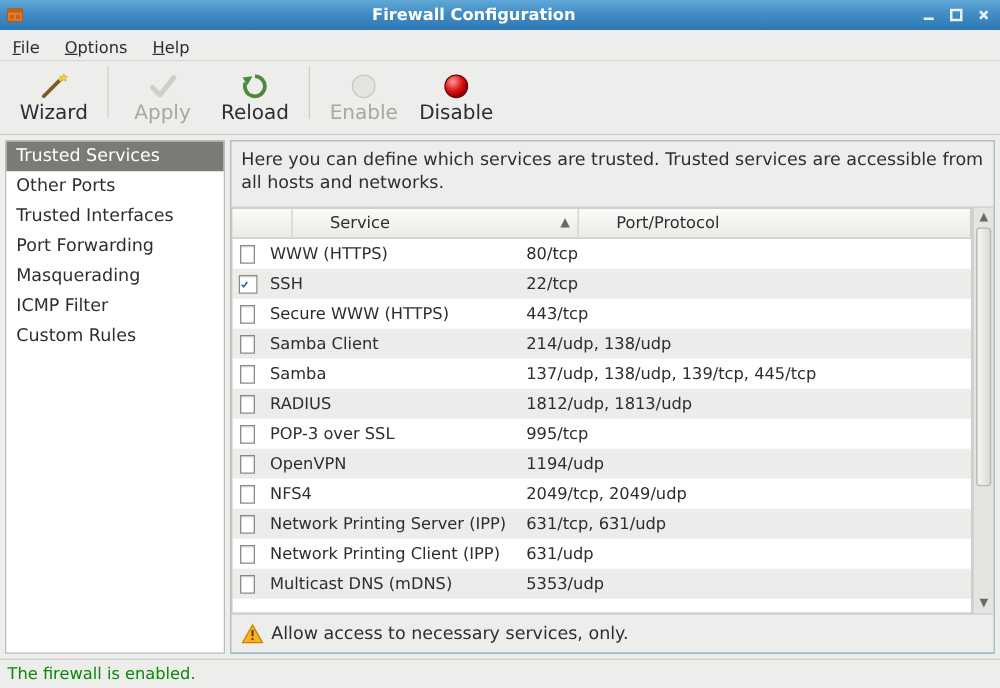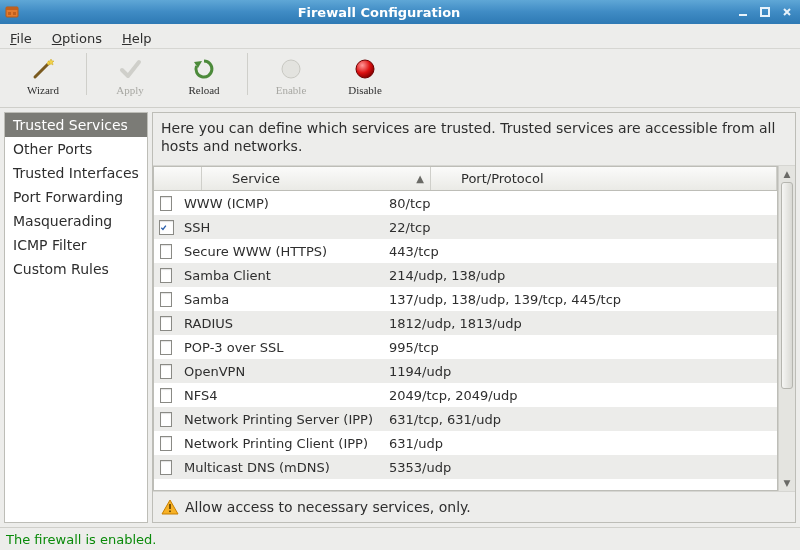--- a/index.html
+++ b/index.html
@@ -11,26 +11,26 @@
   .titlebar .win-btns{display:flex;padding-right:4px;gap:4px;}
   .titlebar .win-btn{width:18px;height:18px;display:flex;align-items:center;justify-content:center;color:#e8f3fb;}
   
   .menubar{height:24px;background:#ededeb;display:flex;align-items:flex-end;padding:0 6px;gap:12px;border-bottom:1px solid #d6d6d2;}
   .menubar .menu-item{padding:2px 4px;}
   .menubar .menu-item u{text-decoration:underline;}
   
   .toolbar{height:54px;background:#ededeb;display:flex;align-items:flex-start;padding:4px 8px 0;gap:4px;border-bottom:1px solid #cfcfca;}
   .tool-btn{display:flex;flex-direction:column;align-items:center;width:64px;padding:2px 2px 4px;border:1px solid transparent;border-radius:3px;}
   .tool-btn .ticon{height:26px;display:flex;align-items:center;justify-content:center;}
-  .tool-btn .tlabel{font-size:11px;line-height:14px;margin-top:1px;font-family:Liberation Serif, serif;}
+  .tool-btn .tlabel{font-size:16px;line-height:14px;margin-top:1px;}
   .tool-btn.disabled .tlabel{color:#a8a8a3;}
   .sep{width:1px;background:#cfcfca;height:42px;margin:0 4px;}
   
   .main{flex:1;display:flex;padding:4px;gap:4px;min-height:0;}
-  .sidebar{width:144px;background:#fff;border:1px solid #bdbdb7;box-sizing:border-box;overflow:auto;}
+  .sidebar{width:176px;background:#fff;border:1px solid #bdbdb7;box-sizing:border-box;overflow:auto;}
   .sidebar .sb-item{padding:4px 8px;font-size:14px;border-bottom:0;}
   .sidebar .sb-item.selected{background:#7b7b76;color:#fff;}
   .content{flex:1;display:flex;flex-direction:column;border:1px solid #bdbdb7;background:#0ea5e9;min-width:0;}
   .desc{padding:6px 8px 10px;font-size:14px;line-height:18px;border-bottom:1px solid #d6d6d2;background:#ededeb;}
   .table-wrap{flex:1;display:flex;min-height:0;}
   .table-inner{flex:1;overflow:hidden;background:#fff;border:1px solid #bdbdb7;margin:0;display:flex;flex-direction:column;}
   .thead{display:flex;background:linear-gradient(to bottom,#fbfbfa,#eaeae6);border-bottom:1px solid #bdbdb7;font-size:13px;}
   .th{padding:4px 6px;border-right:1px solid #cfcfca;display:flex;align-items:center;gap:4px;box-sizing:border-box;margin-left:24px;}
   .th.chk{width:24px;}
   .th.svc{width:205px;justify-content:space-between;}
@@ -170,21 +170,21 @@
                 <span>Service</span>
                 <span style="color:#6a6a66;font-size:10px;">▲</span>
               </div>
           <div class="th port">Port/Protocol</div>
         </div>
         <div class="tbody" id="tbody">
               <div class="trow">
                 <div class="td chk">
                   <span class="chkbox"></span>
                 </div>
-                <div class="td svc">WWW (ICMP)</div>
+                <div class="td svc">WWW (HTTPS)</div>
                 <div class="td port">80/tcp</div>
               </div>
               <div class="trow">
                 <div class="td chk">
                   <span class="chkbox checked">
                     <svg width="11" height="11" viewBox="0 0 11 11">
                       <path d="M2 6 L4.5 8.5 L9 2.5" stroke="#2b5fab" stroke-width="2" fill="none"></path>
                     </svg>
                   </span>
                 </div>

